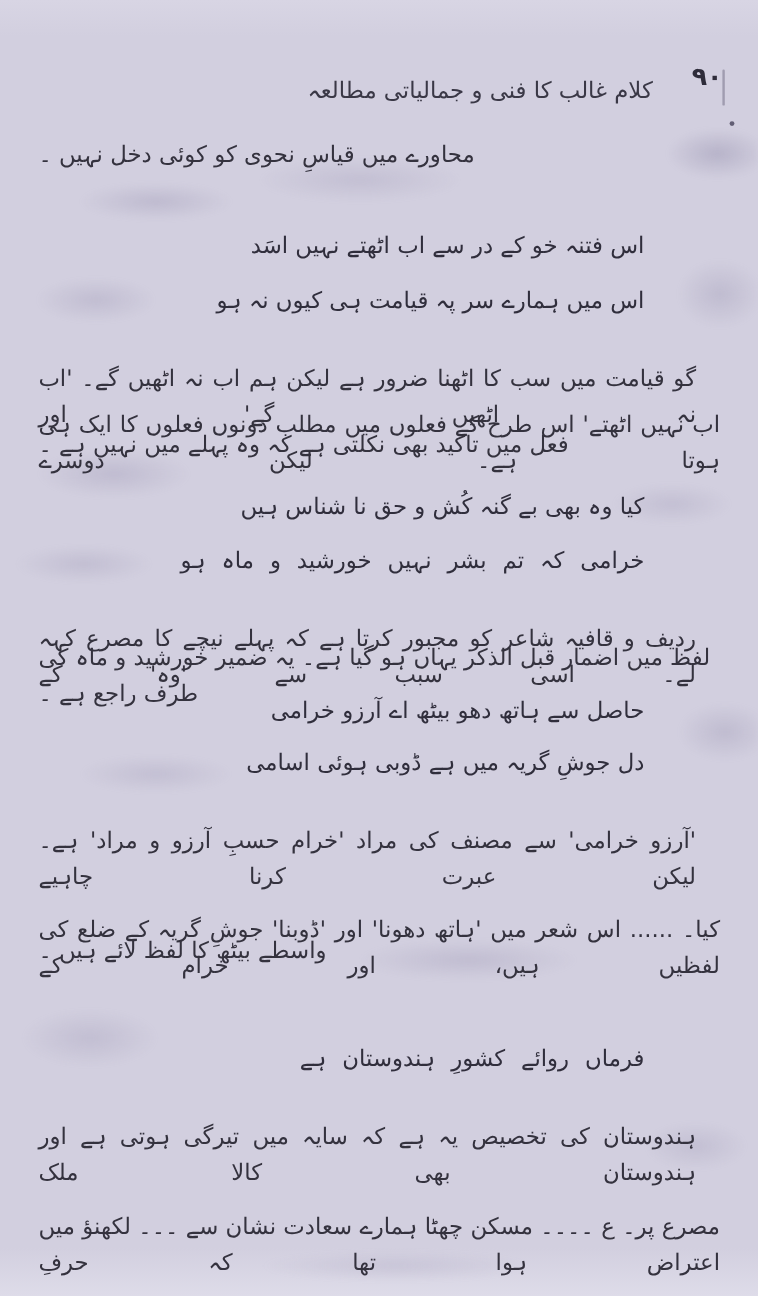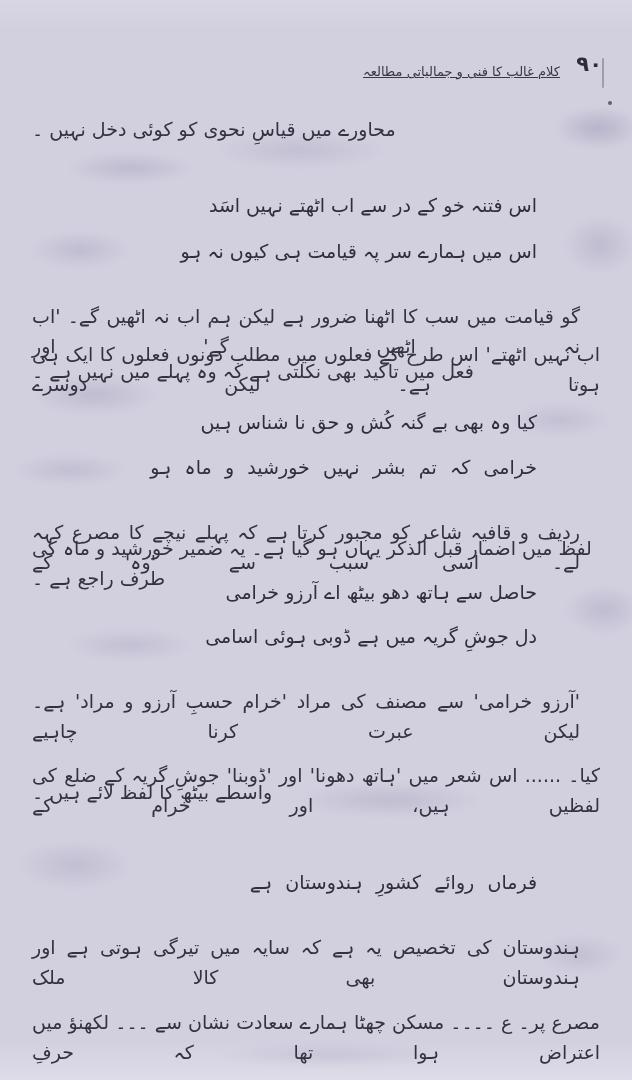--- a/index.html
+++ b/index.html
@@ -38,22 +38,22 @@
   .edge-mark{
     position:absolute;left:602px;top:58px;width:2px;height:30px;
     background:rgba(84,80,104,.40);border-radius:1px;
   }
   .ink-dot{
     position:absolute;left:608px;top:101px;width:4px;height:4px;border-radius:50%;
     background:rgba(60,56,80,.75);
   }
   .running-head{position:absolute;top:0;left:0;right:0;height:95px;}
   .head-title{
-    position:absolute;top:64px;right:72px;
-    direction:rtl;font-size:13px;color:#3a3846;white-space:nowrap;text-decoration:underline;
+    position:absolute;top:64px;right:88px;
+    direction:rtl;font-size:19px;color:#3a3846;white-space:nowrap;
   }
   .page-num{
     position:absolute;top:52px;right:30px;
     font-size:21px;font-weight:bold;color:#2e2c3a;direction:rtl;
   }
   .line{
     position:absolute;left:32px;right:32px;
     direction:rtl;unicode-bidi:embed;
     font-size:19px;line-height:30px;color:#34323e;
     white-space:normal;

